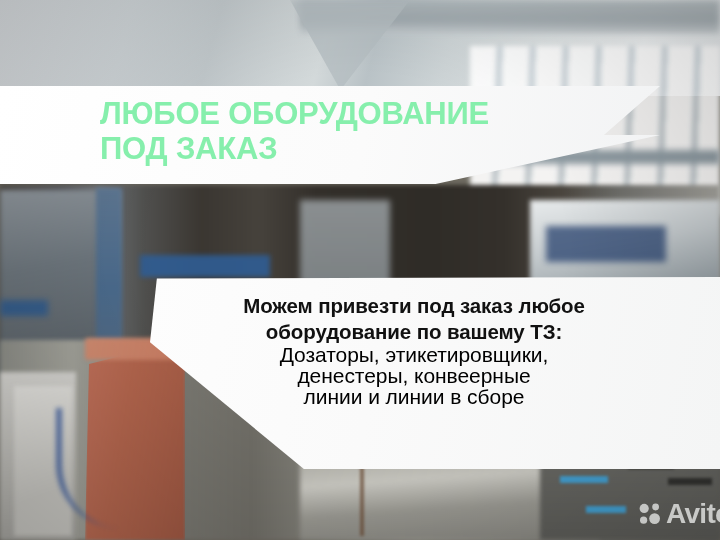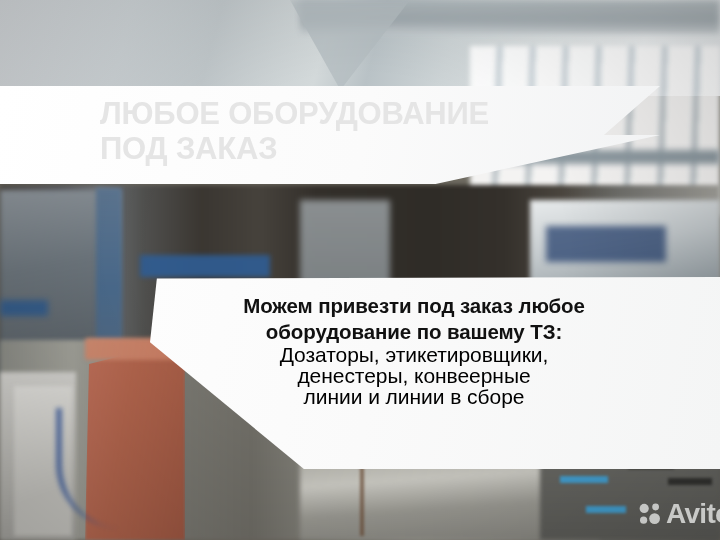--- a/index.html
+++ b/index.html
@@ -218,21 +218,21 @@
     height: 98px;
     background: linear-gradient(100deg, #ffffff 0%, #fbfbfb 55%, #f2f3f4 100%);
     clip-path: polygon(0 0, 100% 0, 91.5% 50%, 100% 50%, 66% 100%, 0 100%);
     box-shadow: 0 1px 6px rgba(0,0,0,.18);
   }
   .headline-text {
     position: absolute;
     left: 100px;
     top: 96px;
     width: 540px;
-    color: #e5e5e5;
+    color: #86efac;
     font-weight: 700;
     font-size: 31px;
     line-height: 35px;
     letter-spacing: -0.2px;
     font-stretch: condensed;
     text-transform: uppercase;
     white-space: pre-line;
   }
 
   

